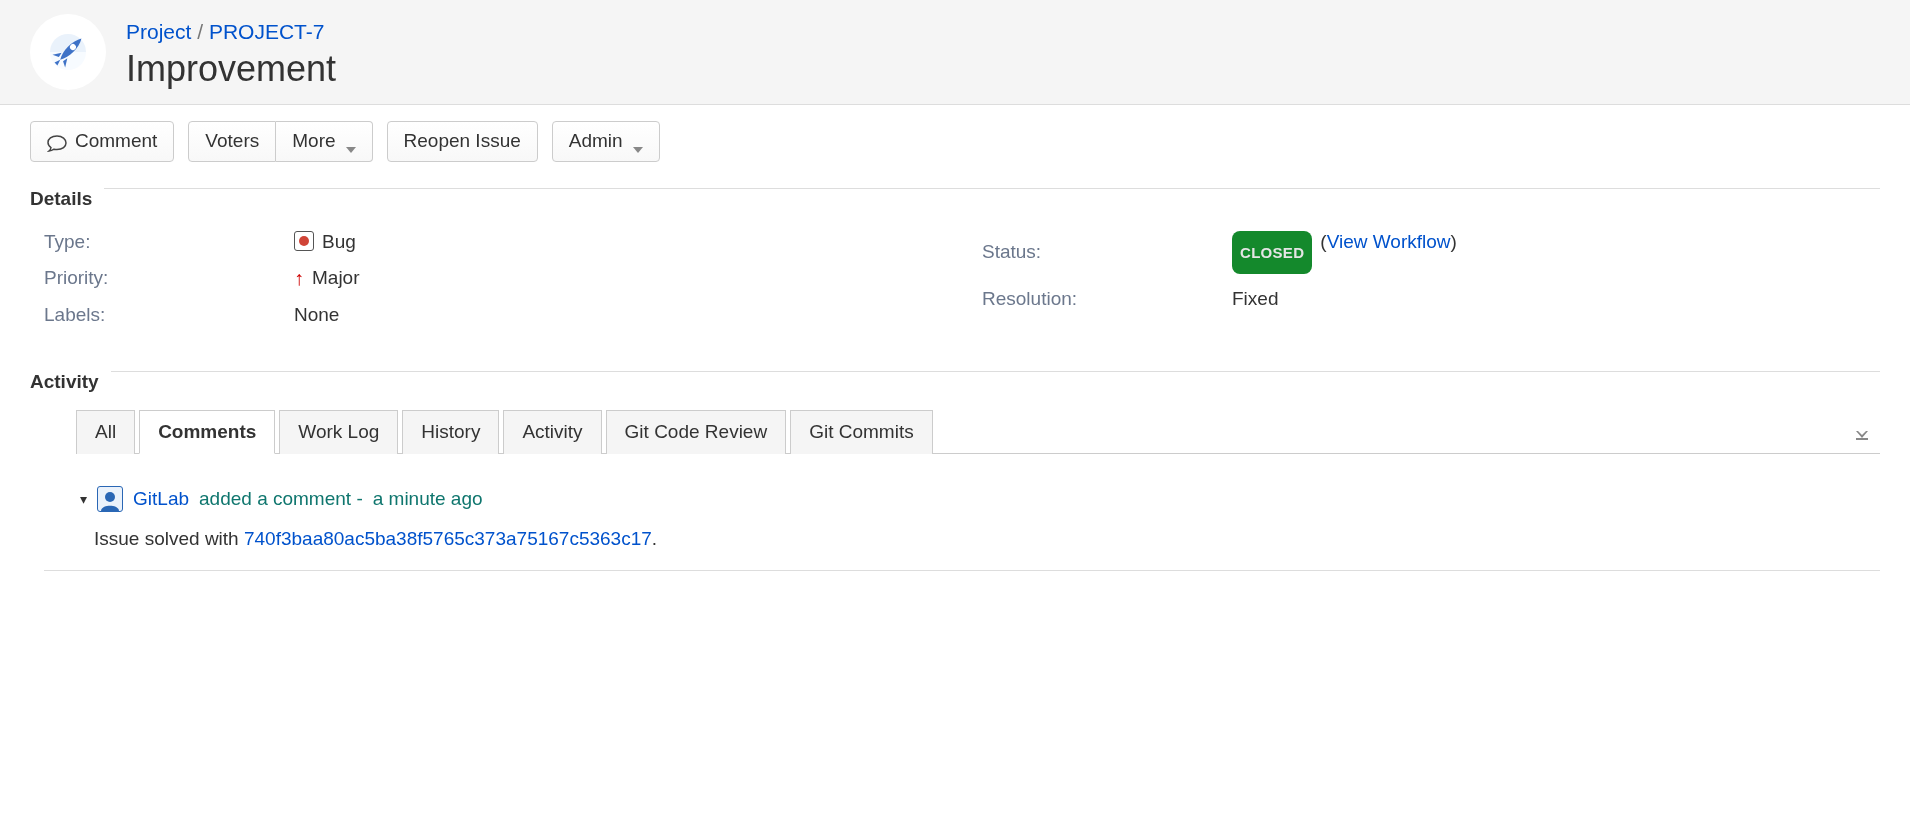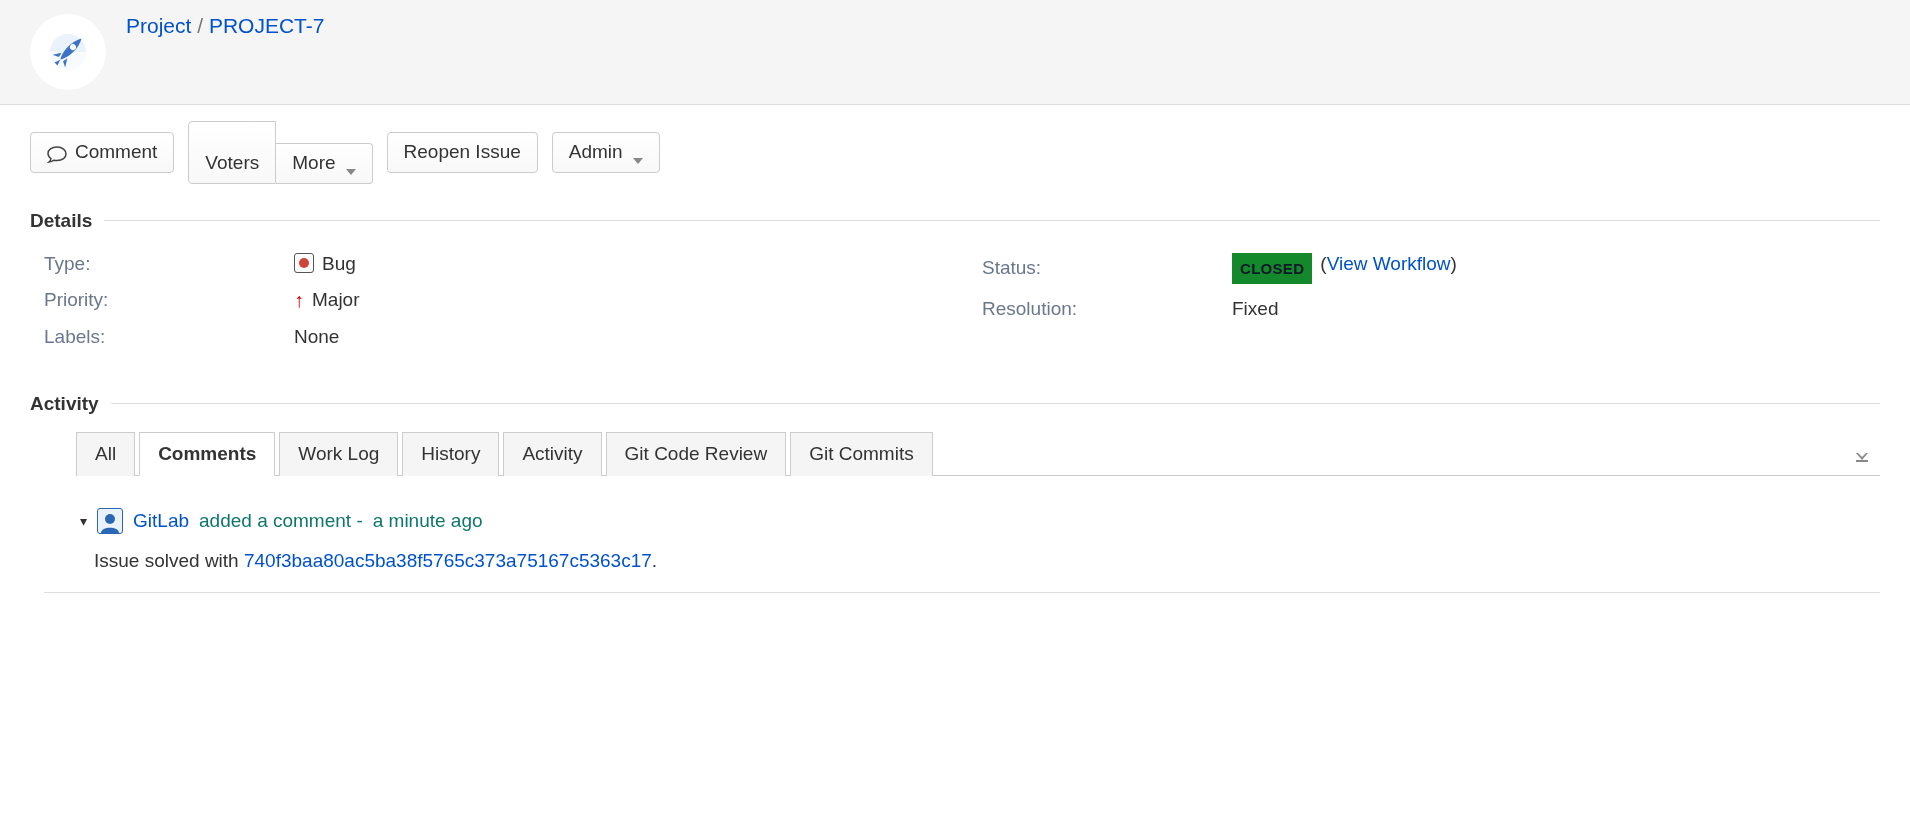--- a/index.html
+++ b/index.html
@@ -7,21 +7,21 @@
     margin: 0;
     font-family: -apple-system, BlinkMacSystemFont, "Segoe UI", Helvetica, Arial, sans-serif;
     color: #333;
     background: #fff;
   }
   .header {
     background: #f5f5f5;
     border-bottom: 1px solid #ddd;
     padding: 14px 20px 14px 30px;
     display: flex;
-    align-items: flex-start;
+    align-items: flex-end;
     gap: 20px;
   }
   .project-logo {
     width: 76px;
     height: 76px;
     border-radius: 50%;
     background: #fff;
     display: flex;
     align-items: center;
     justify-content: center;
@@ -67,35 +67,35 @@
     border-radius: 4px;
     cursor: pointer;
     display: inline-flex;
     align-items: flex-end;
     gap: 8px;
     line-height: 1.2;
   }
   .btn-group .btn { border-radius: 0; }
   .btn-group .btn:first-child { border-top-left-radius: 4px; border-bottom-left-radius: 4px; }
   .btn-group .btn:last-child { border-top-right-radius: 4px; border-bottom-right-radius: 4px; }
-  .btn-group .btn + .btn { border-left: none; margin-top: 22px; }
+  .btn-group .btn + .btn { border-left: none; }
   .caret-down {
     display: inline-block;
     width: 0; height: 0;
     border-left: 5px solid transparent;
     border-right: 5px solid transparent;
     border-top: 6px solid #888;
     margin-left: 2px;
   }
   .section-header {
     font-size: 19px;
     font-weight: 700;
     color: #333;
     display: flex;
-    align-items: center;
+    align-items: flex-start;
     margin-bottom: 14px;
   }
   .section-header::after {
     content: "";
     flex: 1;
     height: 1px;
     background: #ddd;
     margin-left: 12px;
   }
   .details-grid {
@@ -115,25 +115,25 @@
     width: 250px;
     color: #6b778c;
   }
   .detail-value {
     display: flex;
     gap: 8px;
     color: #333;
   }
   .badge-closed {
     background: #14892c;
-    color: #0f172a;
+    color: #e5e5e5;
     font-weight: 700;
     font-size: 15px;
-    padding: 7px 8px;
-    border-radius: 0;
+    padding: 13px 8px;
+    border-radius: 8px;
     letter-spacing: 0.3px;
   }
   .paren { color: #333; }
   .link { color: #0052cc; text-decoration: none; }
   .bug-icon {
     display: inline-flex;
     width: 20px; height: 20px;
     border: 1.5px solid #555;
     border-radius: 3px;
     align-items: center;
@@ -237,20 +237,21 @@
         <path d="M25 36 L23 42 L27 42 Z" fill="#3e72c7"></path>
       </g>
     </svg>
   </div>
   <div class="header-text">
     <div class="breadcrumb">
       <a href="#">Project</a>
       <span> / </span>
       <a href="#">PROJECT-7</a>
     </div>
+    <h1 class="page-title">Improvement</h1>
   </div>
 </div>
 
 <div class="content">
 
   <div class="toolbar">
     <button class="btn">
       <svg width="20" height="18" viewBox="0 0 20 18">
         <path d="M10 1 C4.5 1 1 4 1 7.5 C1 9.5 2.2 11.3 4 12.5 C3.8 13.9 3 15.2 2 16 C4 15.8 5.8 15 7 14.2 C8 14.4 9 14.5 10 14.5 C15.5 14.5 19 11.5 19 8 C19 4.5 15.5 1 10 1 Z" fill="none" stroke="#444" stroke-width="1.5"></path>
       </svg>

